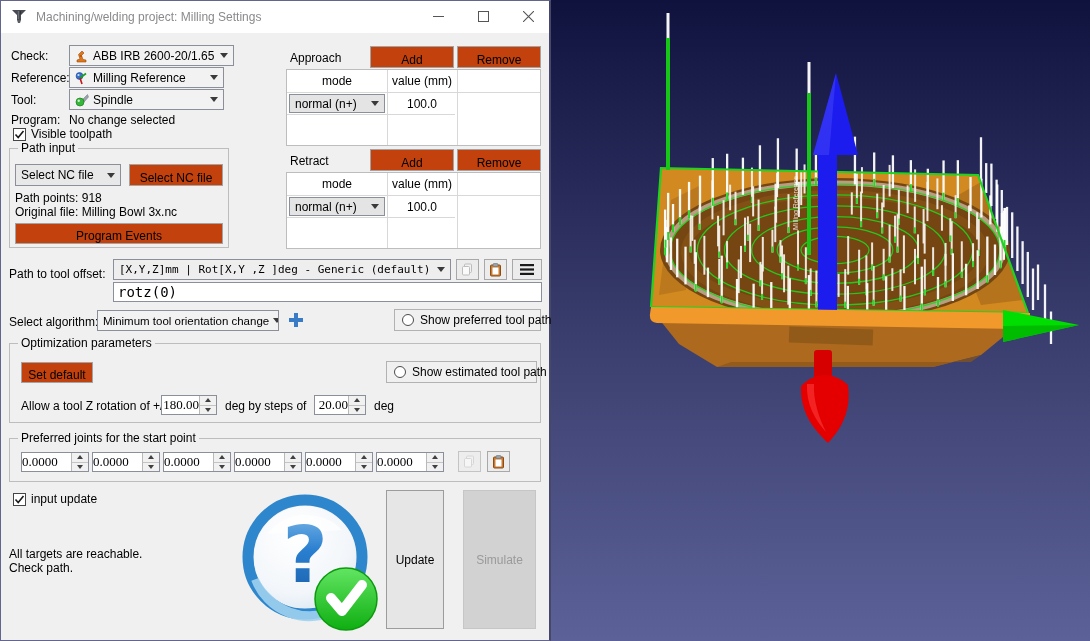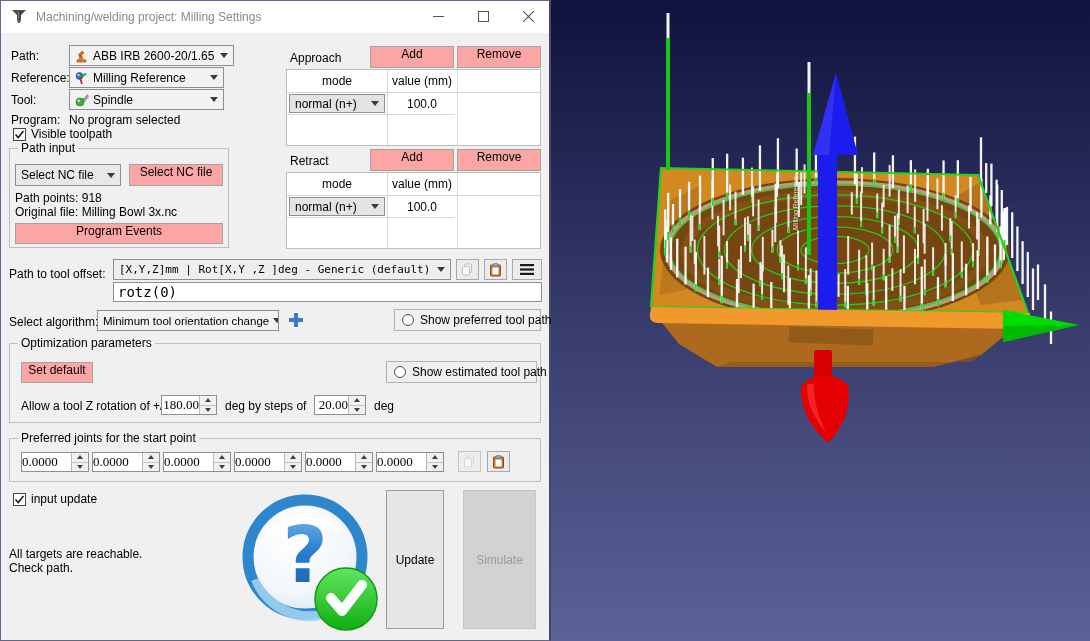--- a/index.html
+++ b/index.html
@@ -10,22 +10,22 @@
   .dialog{position:absolute;left:0;top:0;width:551px;height:641px;background:#f0f0f0;
           border:1px solid #63658c;border-right:2px solid #45476b;box-sizing:border-box;}
   .titlebar{position:absolute;left:0;top:0;width:100%;height:32px;background:#ffffff;}
   .title{position:absolute;left:35px;top:9px;color:#8a8a8a;font-size:12px;white-space:nowrap;}
   .winbtn{position:absolute;top:0;width:45px;height:31px;display:flex;align-items:center;justify-content:center;}
   .lbl{position:absolute;white-space:nowrap;}
   .combo{position:absolute;background:#f2f2f2;border:1px solid #8a8f99;box-sizing:border-box;
          display:flex;align-items:center;gap:4px;padding:0 5px;white-space:nowrap;overflow:hidden;}
   .combo .car{margin-left:auto;flex:0 0 auto;width:0;height:0;border-left:4px solid transparent;
               border-right:4px solid transparent;border-top:5px solid #3a3a3a;}
-  .btn{position:absolute;background:#fca5a5;border:1px solid #a3a3a3;box-sizing:border-box;
-       display:flex;align-items:flex-start;justify-content:center;white-space:nowrap;}
+  .btn{position:absolute;background:#c2410c;border:1px solid #a3a3a3;box-sizing:border-box;
+       display:flex;align-items:flex-end;justify-content:center;white-space:nowrap;}
   .group{position:absolute;border:1px solid #bdbdbd;box-sizing:border-box;}
   .legend{position:absolute;top:-8px;left:8px;background:#f0f0f0;padding:0 3px;white-space:nowrap;}
   .tbl{position:absolute;background:#fff;border:1px solid #bdbdbd;box-sizing:border-box;}
   .vline{position:absolute;top:0;bottom:0;width:1px;background:#d8d8d8;}
   .hline{position:absolute;left:0;right:0;height:1px;background:#d8d8d8;}
   .cb{position:absolute;display:flex;align-items:center;gap:5px;white-space:nowrap;}
   .cbbox{width:13px;height:13px;background:#fff;border:1px solid #454545;box-sizing:border-box;
          display:flex;align-items:center;justify-content:center;}
   .radiobox{position:absolute;border:1px solid #b2b2b2;box-sizing:border-box;background:#f0f0f0;
             display:flex;align-items:center;gap:6px;padding:0 7px;white-space:nowrap;}
@@ -72,21 +72,21 @@
           <rect x="0.5" y="0.5" width="10" height="10" fill="none" stroke="#555" stroke-width="1"></rect>
         </svg>
     </div>
     <div class="winbtn" style="left:505px">
       <svg width="11" height="11" viewBox="0 0 11 11">
           <path d="M0,0 L11,11 M11,0 L0,11" stroke="#555" stroke-width="1.1"></path>
         </svg>
     </div>
   </div>
 
-  <span class="lbl" style="left:10px;top:48px">Path:</span>
+  <span class="lbl" style="left:10px;top:48px">Check:</span>
   <div class="combo" style="left:68px;top:44px;width:165px;height:21px">
     <svg width="14" height="14" viewBox="0 0 14 14">
       <path d="M2,13 h9 v-2 l-3,-0.5 -1.5,-4 2.5,-2.5 -2,-2 -3.5,3.5 1.5,4.5 -3,1 z" fill="#e0761a" stroke="#9c4a08" stroke-width="0.6"></path>
       <circle cx="6" cy="7" r="1.1" fill="#b8540c"></circle>
     </svg>
     <span>ABB IRB 2600-20/1.65</span>
     <span class="car"></span>
   </div>
 
   <span class="lbl" style="left:10px;top:70px">Reference:</span>
@@ -106,21 +106,21 @@
     <svg width="14" height="14" viewBox="0 0 14 14">
       <polygon points="7,7 12.5,1.5 13.5,4 9,9" fill="#9aa2ac" stroke="#6c747e" stroke-width="0.5"></polygon>
       <circle cx="5" cy="9" r="4" fill="#35b83a" stroke="#1d7a22" stroke-width="0.7"></circle>
       <circle cx="3.7" cy="7.7" r="1.2" fill="#c9f2cb"></circle>
     </svg>
     <span>Spindle</span>
     <span class="car"></span>
   </div>
 
   <span class="lbl" style="left:10px;top:112px">Program:</span>
-  <span class="lbl" style="left:68px;top:112px">No program selected</span>
+  <span class="lbl" style="left:68px;top:112px">No change selected</span>
 
   <div class="cb" style="left:12px;top:126px">
     <span class="cbbox">
       <svg width="11" height="11" viewBox="0 0 11 11">
           <polyline points="1.5,5.5 4.2,8.5 9.5,2" fill="none" stroke="#1a1a1a" stroke-width="1.6"></polyline>
         </svg>
     </span>
     <span>Visible toolpath</span>
   </div>
 

